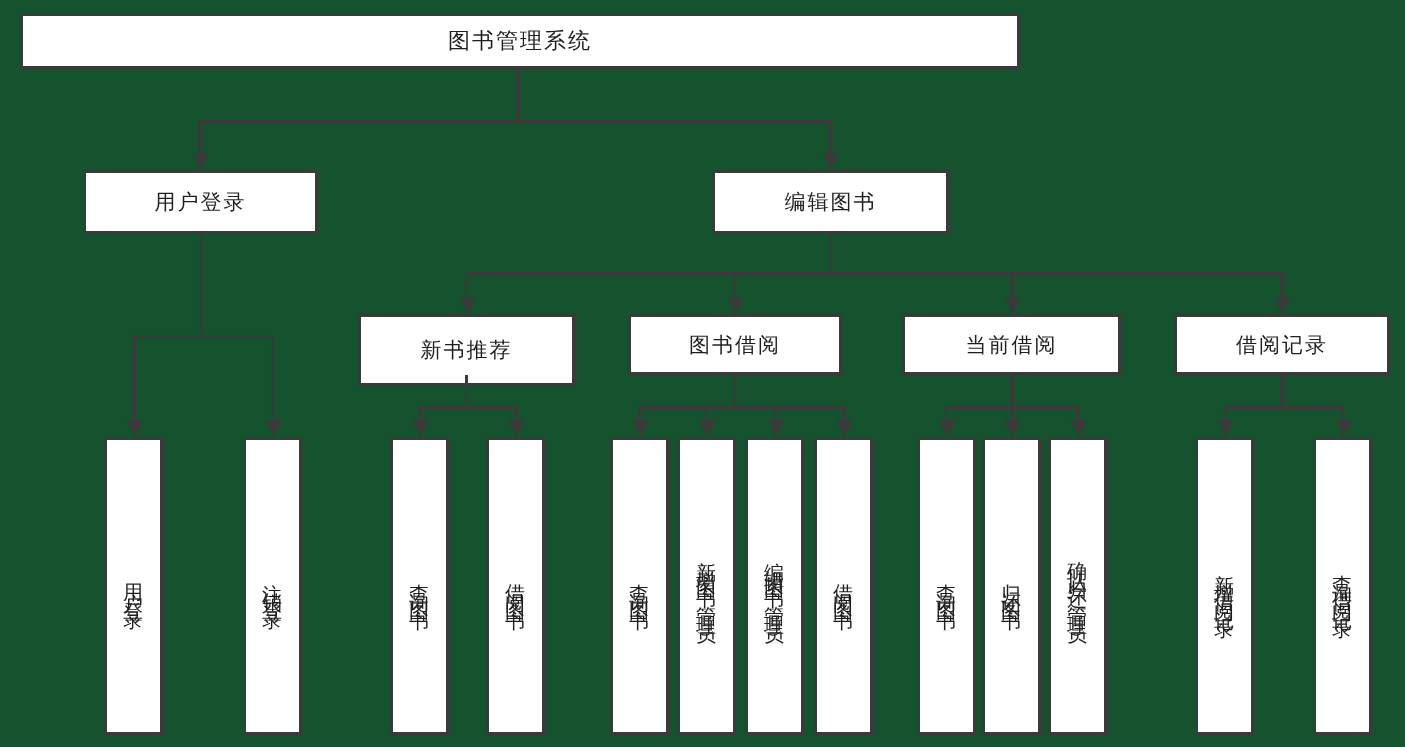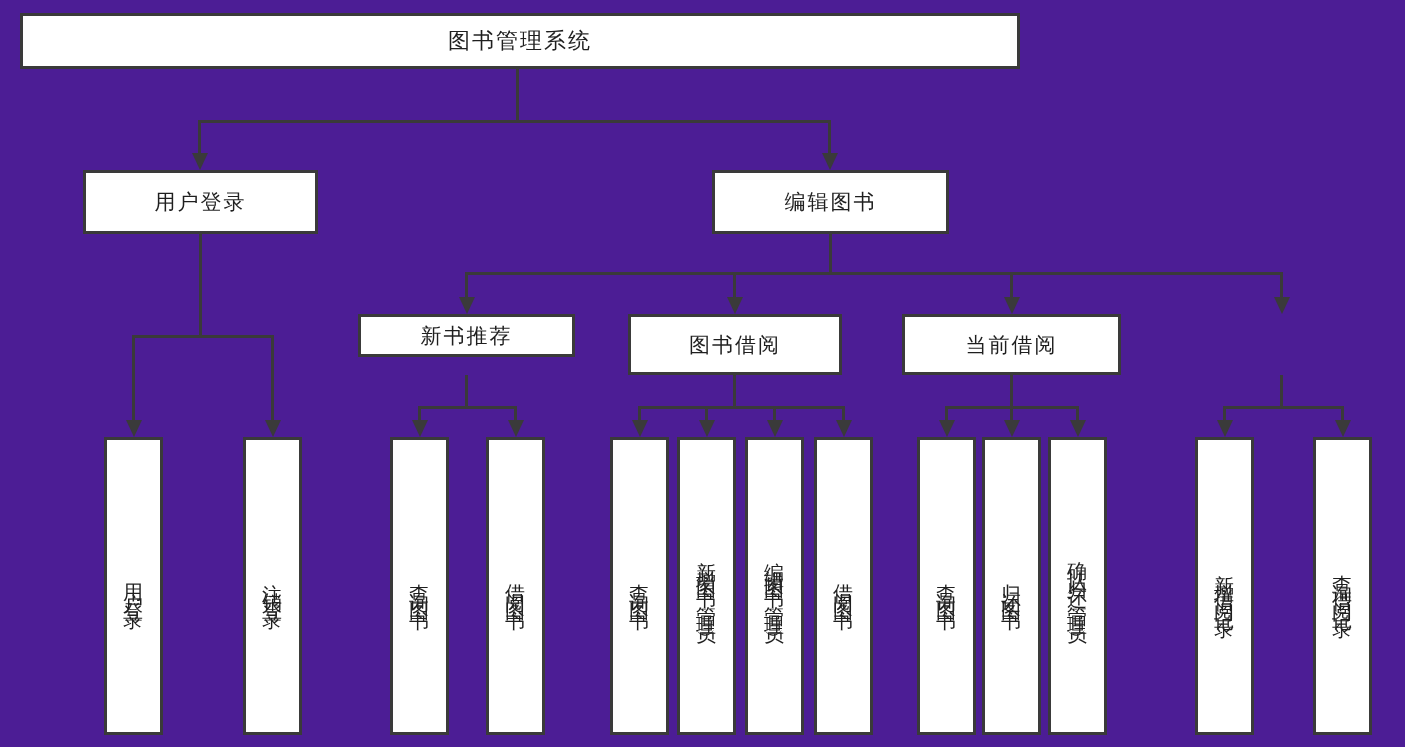--- a/index.html
+++ b/index.html
@@ -1,17 +1,17 @@
 <!DOCTYPE html>
 <html style="--line: #3a3a3a; --text: #1f1f1f; --watermark: #949494; --background: #ffffff;"><head>
 <meta charset="utf-8">
 <style>
   html,body{margin:0;padding:0;background:#fff;}
   #canvas{
-    position:relative;width:1405px;height:747px;background:#4c1d95;
+    position:relative;width:1405px;height:747px;background:#14532d;
     font-family:"Liberation Sans",sans-serif;color:var(--text,#1f1f1f);
     overflow:hidden;
   }
   .node{
     position:absolute;box-sizing:border-box;background:#fff;
     border:3px solid var(--line,#3a3a3a);
     display:flex;align-items:center;justify-content:center;
     font-size:21px;letter-spacing:2px;white-space:nowrap;
   }
   .root{font-size:22px;}
@@ -64,23 +64,24 @@
   <div class="hline" style="left:465px;top:272px;width:818px;"></div>
   <div class="vline" style="left:465px;top:272px;height:26px;"></div>
   <div class="arrow" style="left:458.5px;top:297px;"></div>
   <div class="vline" style="left:733px;top:272px;height:26px;"></div>
   <div class="arrow" style="left:727px;top:297px;"></div>
   <div class="vline" style="left:1010px;top:272px;height:26px;"></div>
   <div class="arrow" style="left:1003.5px;top:297px;"></div>
   <div class="vline" style="left:1280px;top:272px;height:26px;"></div>
   <div class="arrow" style="left:1274px;top:297px;"></div>
 
-  <div class="node" style="left:358px;top:314px;width:217px;height:43px;">新书推荐</div>
+  <div class="node" style="left:358px;top:314px;width:217px;height:72px;">新书推荐</div>
   <div class="node" style="left:902px;top:314px;width:219px;height:61px;">当前借阅</div>
   <div class="node" style="left:628px;top:314px;width:214px;height:61px;">图书借阅</div>
+  <div class="node" style="left:1174px;top:314px;width:216px;height:61px;">借阅记录</div>
 
   <div class="vline" style="left:465px;top:375px;height:31px;"></div>
   <div class="hline" style="left:418px;top:406px;width:99px;"></div>
   <div class="vline" style="left:418px;top:406px;height:15px;"></div>
   <div class="arrow" style="left:411.5px;top:420px;"></div>
   <div class="vline" style="left:514px;top:406px;height:15px;"></div>
   <div class="arrow" style="left:507.5px;top:420px;"></div>
 
   <div class="vline" style="left:733px;top:375px;height:31px;"></div>
   <div class="hline" style="left:638px;top:406px;width:207px;"></div>

